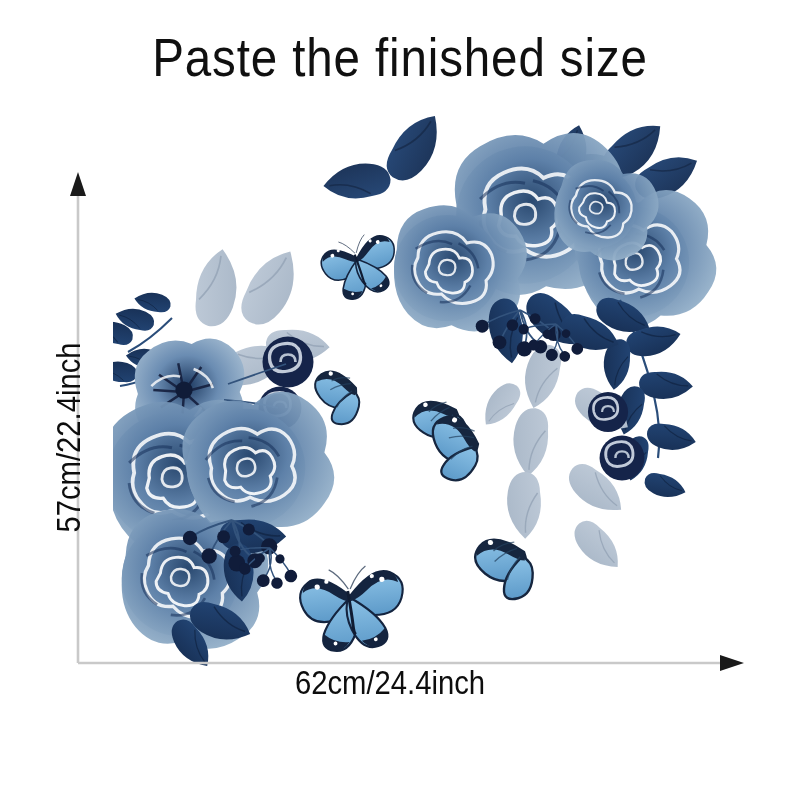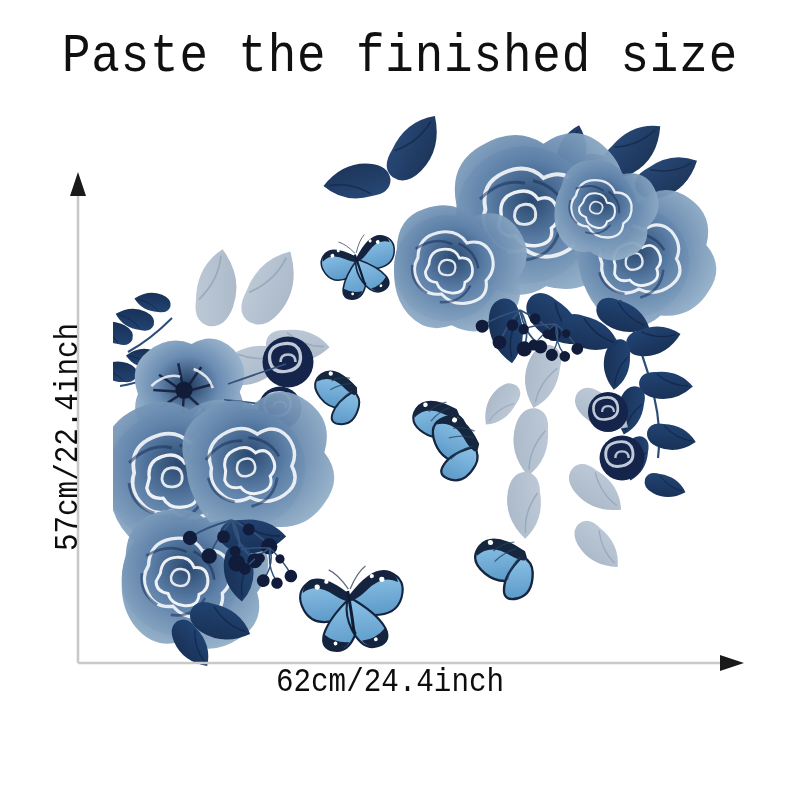--- a/index.html
+++ b/index.html
@@ -1,17 +1,17 @@
 <!DOCTYPE html>
 <html><head>
 <meta charset="utf-8">
 <style>
   html,body{margin:0;padding:0;background:#fff;}
   #page{position:relative;width:800px;height:800px;background:#ffffff;overflow:hidden;
-        font-family:Liberation Mono, monospace;}
+        font-family:Liberation Sans, sans-serif;}
   #title{position:absolute;left:0;top:26px;width:800px;text-align:center;
          font-size:54px;line-height:62px;color:#101010;font-weight:400;
          letter-spacing:1px;transform:scaleX(0.88);transform-origin:50% 50%;white-space:nowrap;}
   .axis-svg{position:absolute;left:0;top:0;width:800px;height:800px;pointer-events:none;}
   #label-v{position:absolute;left:-82px;top:418px;width:300px;text-align:center;
            font-size:34px;color:#0d0d0d;transform:rotate(-90deg) scaleX(0.86);
            transform-origin:50% 50%;white-space:nowrap;}
   #label-h{position:absolute;left:140px;top:663px;width:500px;text-align:center;
            font-size:34px;color:#0d0d0d;transform:scaleX(0.86);transform-origin:50% 50%;white-space:nowrap;}
   #art{position:absolute;left:0;top:0;width:800px;height:800px;}

